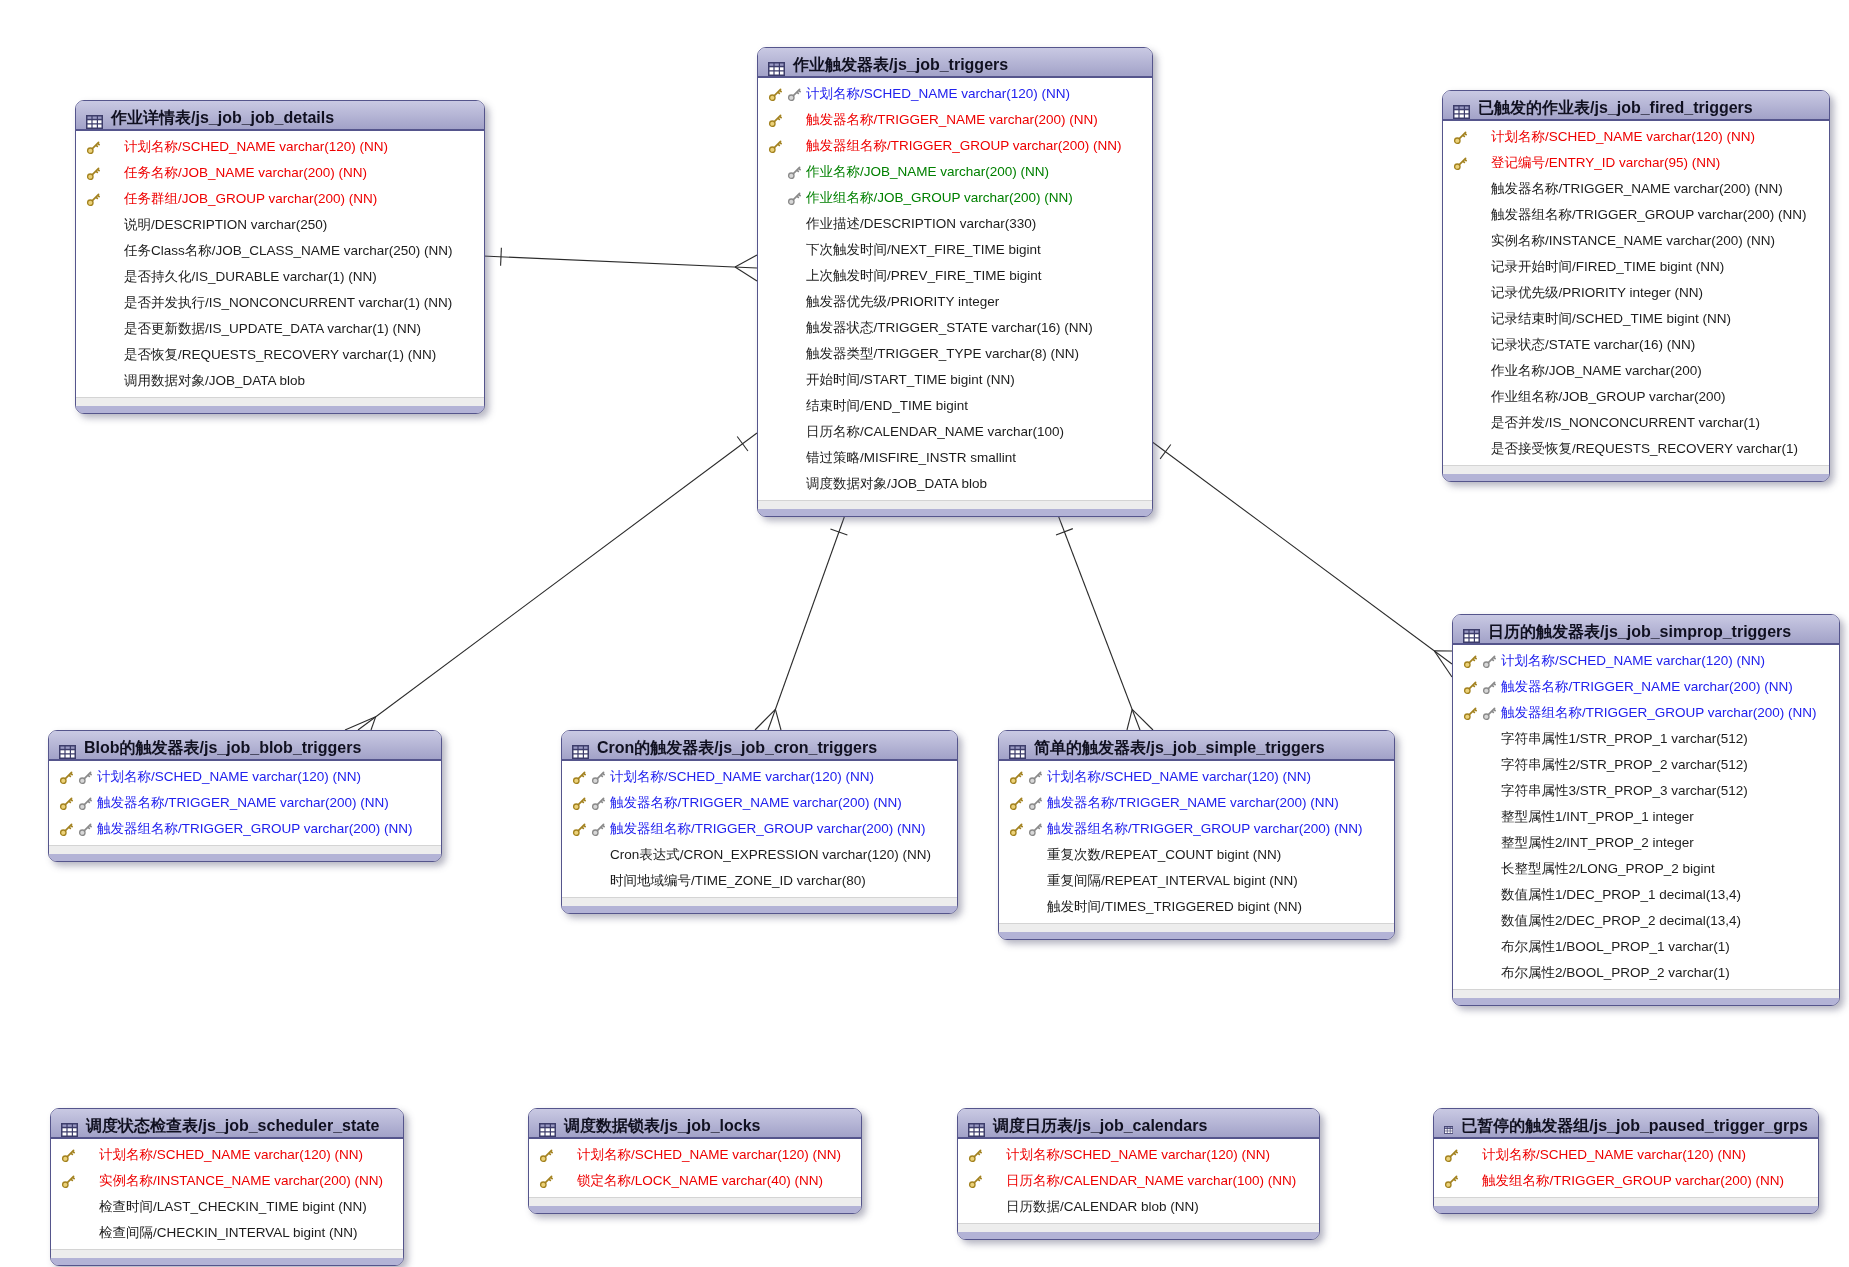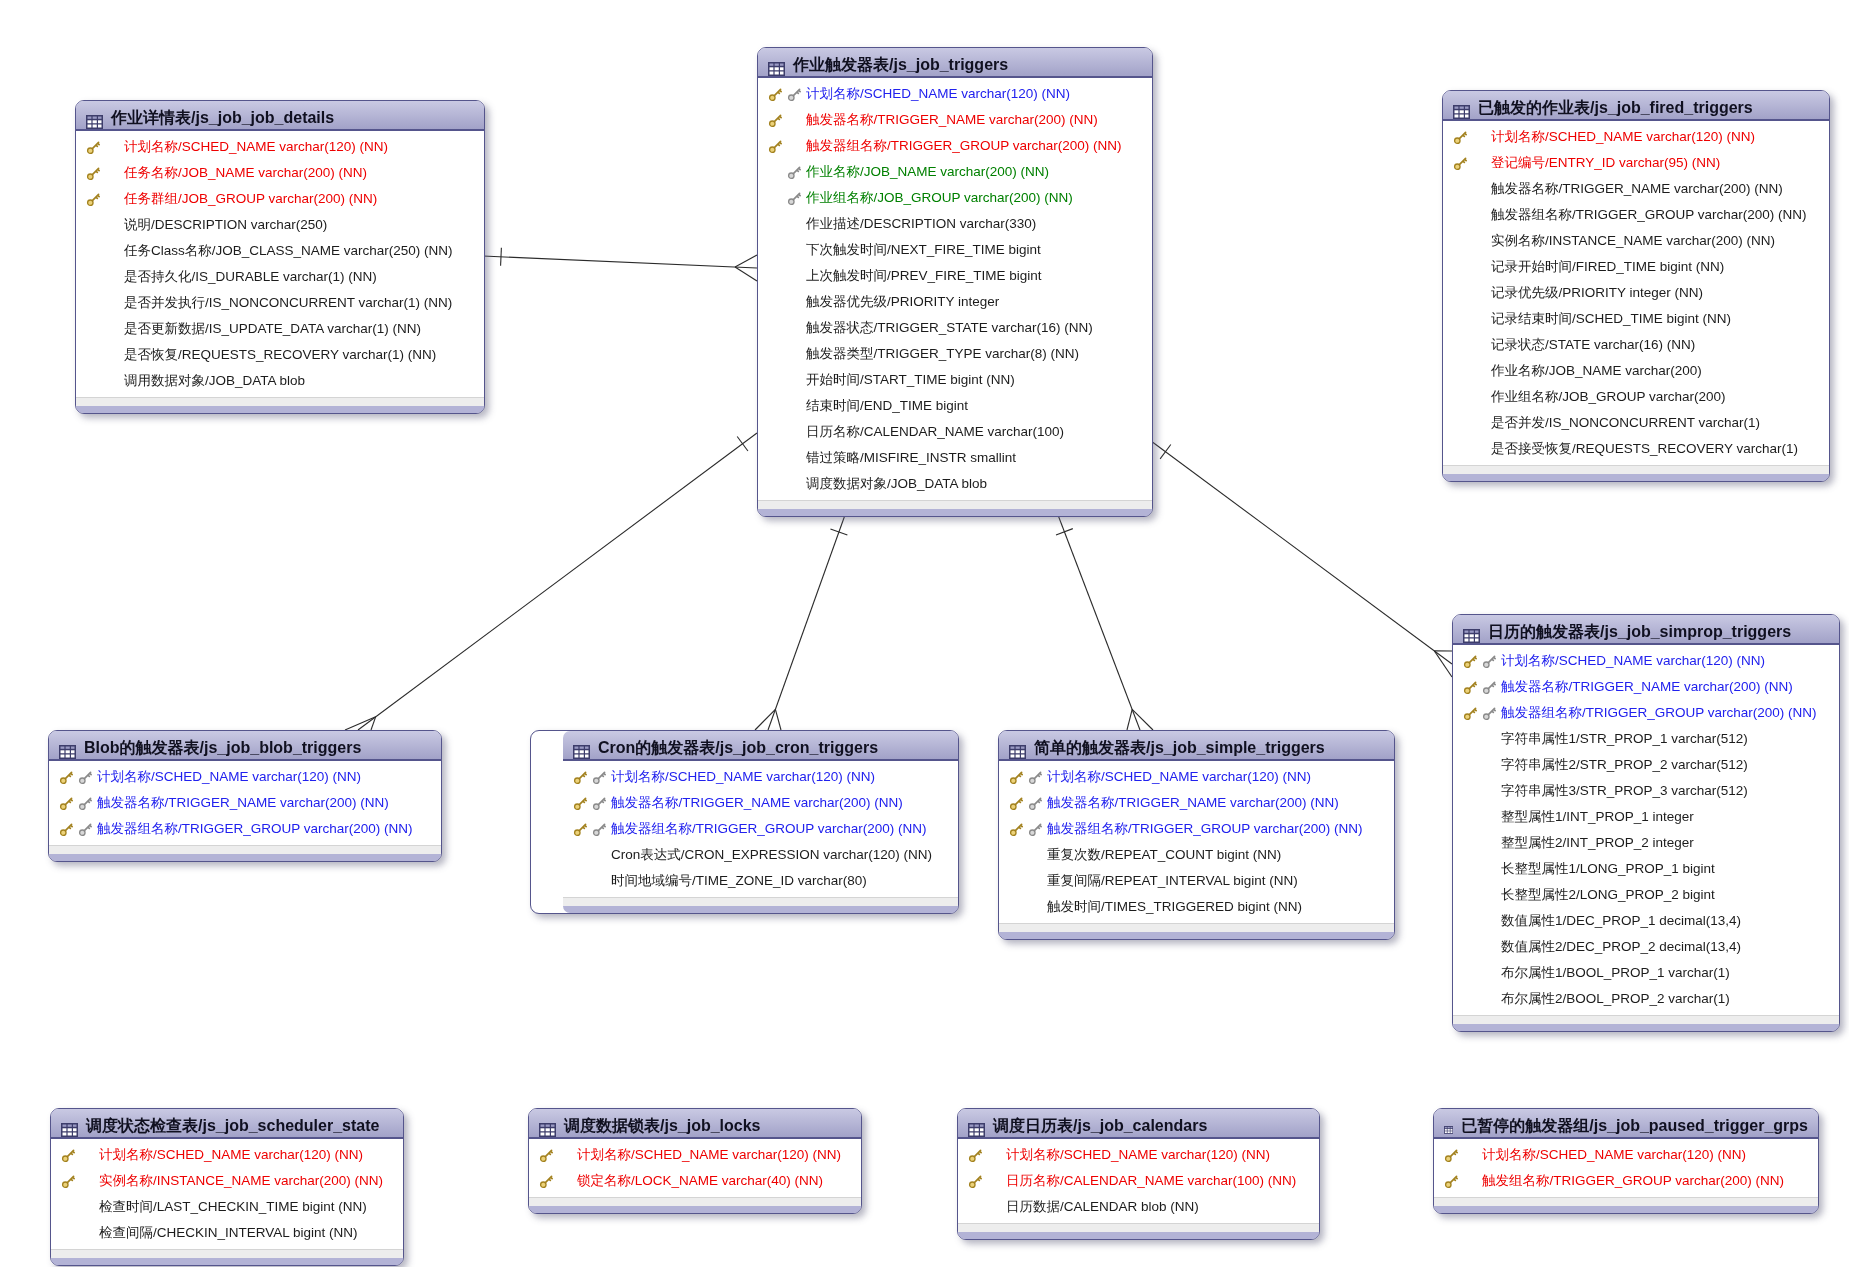--- a/index.html
+++ b/index.html
@@ -409,21 +409,21 @@
     <circle cx="4.6" cy="11.4" r="2.9" fill="#d8d8d8" stroke="#8a8a8a" stroke-width="1.4"></circle>
     <path d="M6.8 9.2 L13.4 2.6 M10.6 5.4 L12.1 6.9 M12.5 3.5 L14 5" stroke="#8a8a8a" stroke-width="1.8" fill="none" stroke-linecap="round"></path>
               </svg>
             </span>
             <span>触发器组名称/TRIGGER_GROUP varchar(200) (NN)</span>
           </div>
         </div>
         <div class="ftr-gray"></div>
         <div class="ftr-lav"></div>
       </div>
-      <div class="table-card" style="left: 530px; top: 730px; width: 395px; padding-left: 32px;">
+      <div class="table-card" style="left: 561px; top: 730px; width: 395px;">
         <div class="tbl-header">
           <svg width="17" height="14" viewBox="0 0 17 14">
     <rect x="0.75" y="0.75" width="15.5" height="12.5" fill="#ffffff" stroke="#3d3d6b" stroke-width="1.5"></rect>
     <rect x="0.75" y="0.75" width="15.5" height="3.8" fill="#9a9ac4" stroke="#3d3d6b" stroke-width="1.5"></rect>
     <line x1="6" y1="1" x2="6" y2="13" stroke="#3d3d6b" stroke-width="1.2"></line>
     <line x1="11.4" y1="1" x2="11.4" y2="13" stroke="#3d3d6b" stroke-width="1.2"></line>
     <line x1="1" y1="8.8" x2="16" y2="8.8" stroke="#3d3d6b" stroke-width="1.2"></line>
           </svg>
           <span>Cron的触发器表/js_job_cron_triggers</span>
         </div>
@@ -637,25 +637,20 @@
           </div>
           <div class="tbl-row c-black">
             <span class="keyslot"></span>
             <span class="keyslot"></span>
             <span>整型属性1/INT_PROP_1 integer</span>
           </div>
           <div class="tbl-row c-black">
             <span class="keyslot"></span>
             <span class="keyslot"></span>
             <span>整型属性2/INT_PROP_2 integer</span>
-          </div>
-          <div class="tbl-row c-black">
-            <span class="keyslot"></span>
-            <span class="keyslot"></span>
-            <span>长整型属性1/LONG_PROP_1 bigint</span>
           </div>
           <div class="tbl-row c-black">
             <span class="keyslot"></span>
             <span class="keyslot"></span>
             <span>长整型属性2/LONG_PROP_2 bigint</span>
           </div>
           <div class="tbl-row c-black">
             <span class="keyslot"></span>
             <span class="keyslot"></span>
             <span>数值属性1/DEC_PROP_1 decimal(13,4)</span>

